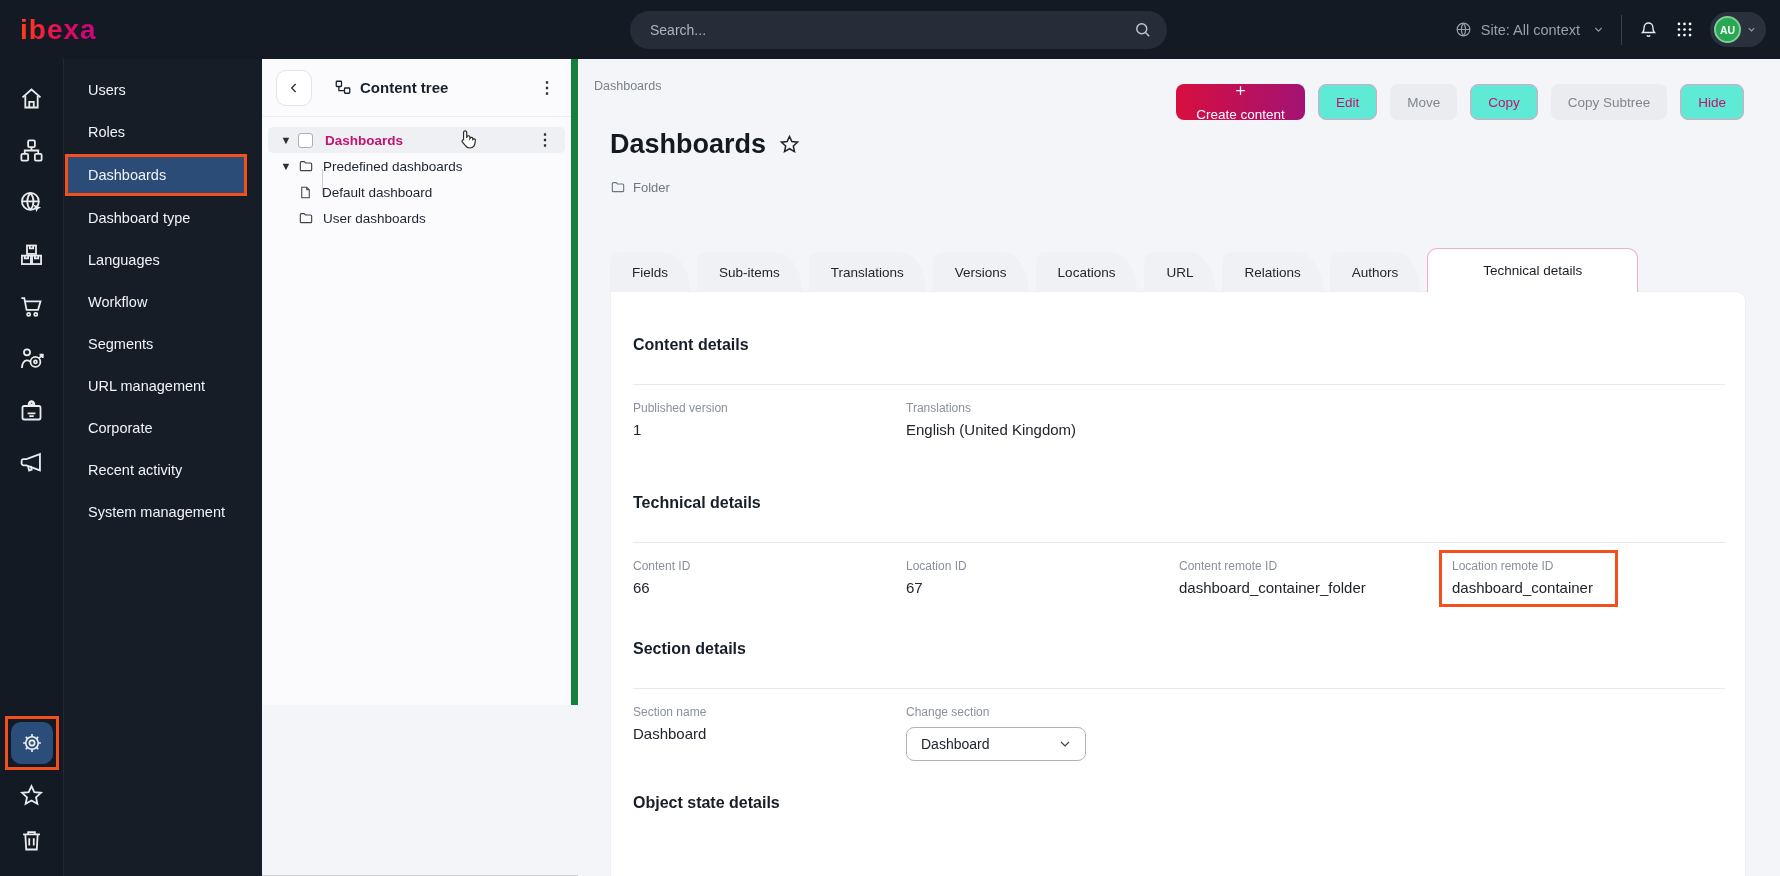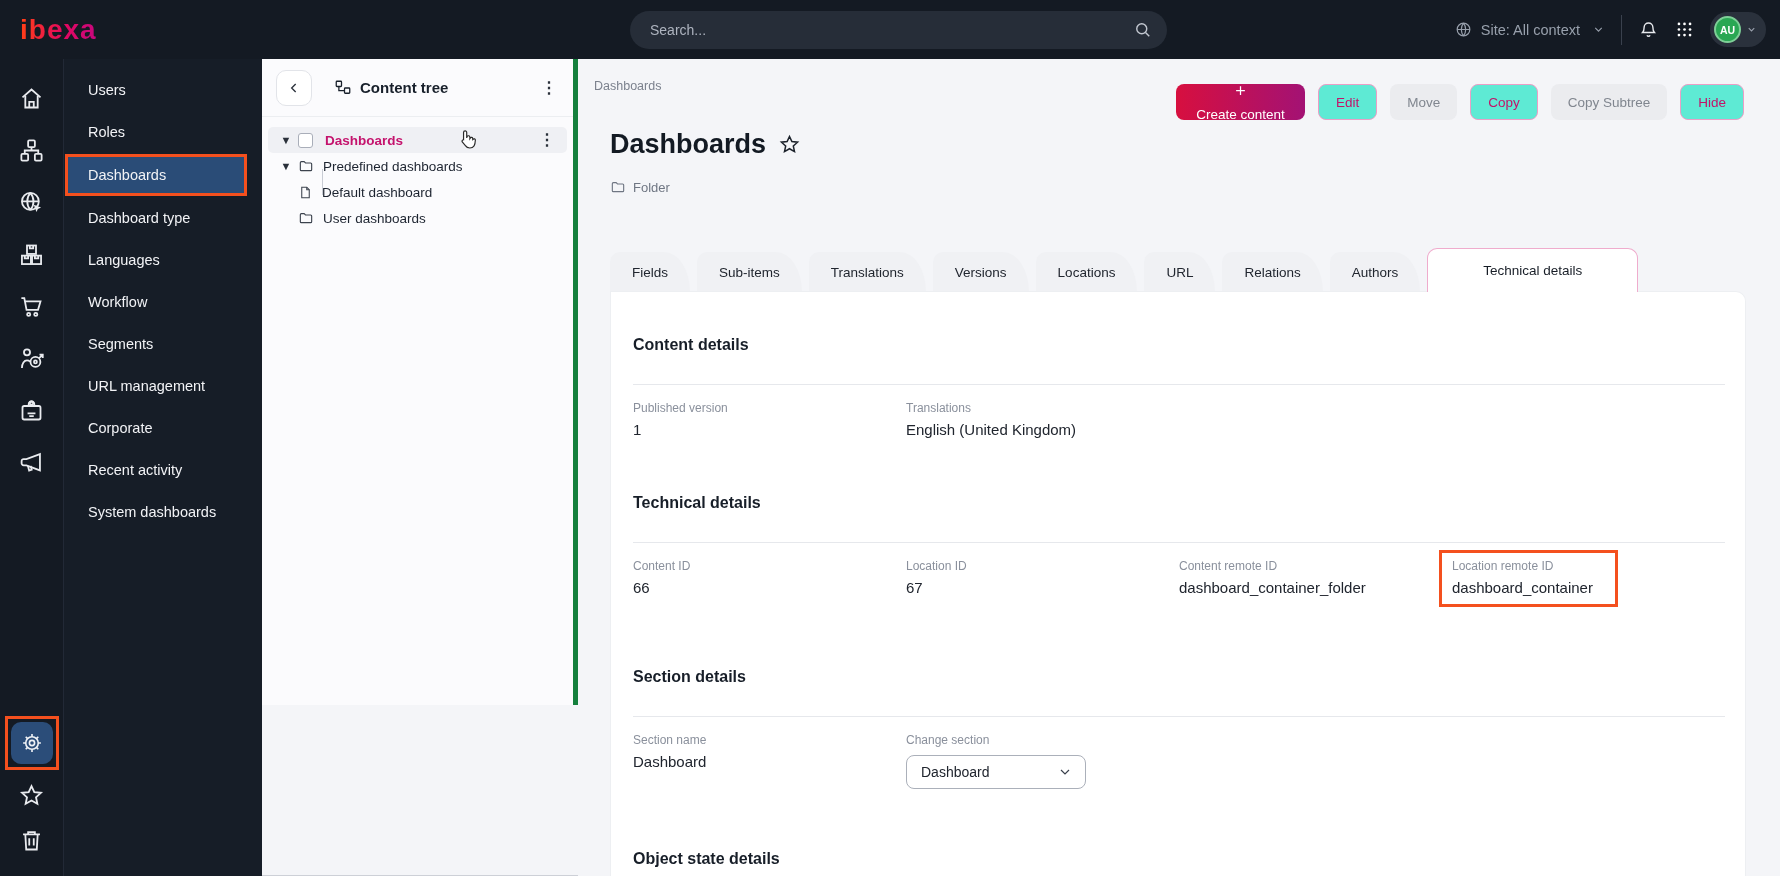--- a/index.html
+++ b/index.html
@@ -84,21 +84,21 @@
   .menu-item-active-wrap {
     border:3px solid #f4501e; margin:1px 15px 1px 1px;
   }
   .menu-item-active-wrap .menu-item {
     height:36px; background:#2a4c77; padding-left:20px;
   }
 
   
   .treepanel {
     position:absolute; top:59px; left:262px; width:316px; height:646px;
-    background:#fbfbfd; border-right:5px solid #15803d; z-index:10;
+    background:#fbfbfd; border-right:7px solid #15803d; z-index:10;
   }
   .treepanel-header {
     height:58px; display:flex; align-items:center; padding:0 16px 0 14px;
     border-bottom:1px solid #eceef1;
   }
   .collapse-btn {
     width:36px; height:36px; border:1px solid #e2e4e9; border-radius:10px;
     background:#fff; display:flex; align-items:center; justify-content:center;
     color:#2a303a; cursor:pointer;
   }
@@ -165,21 +165,21 @@
   .sect-heading { font-size:16px; font-weight:bold; color:#171e28; }
   .divider { height:1px; background:#e6e8ec; margin-top:30px; }
   .fields-grid { display:grid; grid-template-columns:273px 273px 273px 273px; margin-top:16px; }
   .f-label { font-size:12px; color:#8a909c; }
   .f-value { font-size:15px; color:#20252e; margin-top:6px; }
   .field-highlight {
     border:3px solid #f4501e; width:fit-content;
     margin:-9px 4px 0 -13px; padding:6px 22px 8px 10px;
   }
   .sect-gap-1 { margin-top:56px; }
-  .sect-gap-2 { margin-top:61px; }
+  .sect-gap-2 { margin-top:33px; }
   .dropdown {
     margin-top:8px; width:180px; height:34px; border:1px solid #abb0ba; border-radius:8px;
     background:#fff; display:flex; align-items:center; padding:0 12px 0 14px;
     font-size:14px; color:#20252e; cursor:pointer;
   }
   .dropdown .chev { margin-left:auto; color:#3a414c; }
 </style>
 </head>
 <body>
 
@@ -332,21 +332,21 @@
   <div class="menu-item-active-wrap">
     <div class="menu-item">Dashboards</div>
   </div>
   <div class="menu-item">Dashboard type</div>
   <div class="menu-item">Languages</div>
   <div class="menu-item">Workflow</div>
   <div class="menu-item">Segments</div>
   <div class="menu-item">URL management</div>
   <div class="menu-item">Corporate</div>
   <div class="menu-item">Recent activity</div>
-  <div class="menu-item">System dashboards</div>
+  <div class="menu-item">System management</div>
 </div>
 
 <div class="treepanel">
   <div class="treepanel-header">
     <div class="collapse-btn">
       <svg width="16" height="16" viewBox="0 0 24 24" fill="none" stroke="currentColor" stroke-width="2">
           <path d="M14.5 6l-6 6 6 6"></path>
         </svg>
     </div>
     <div class="treepanel-title">

